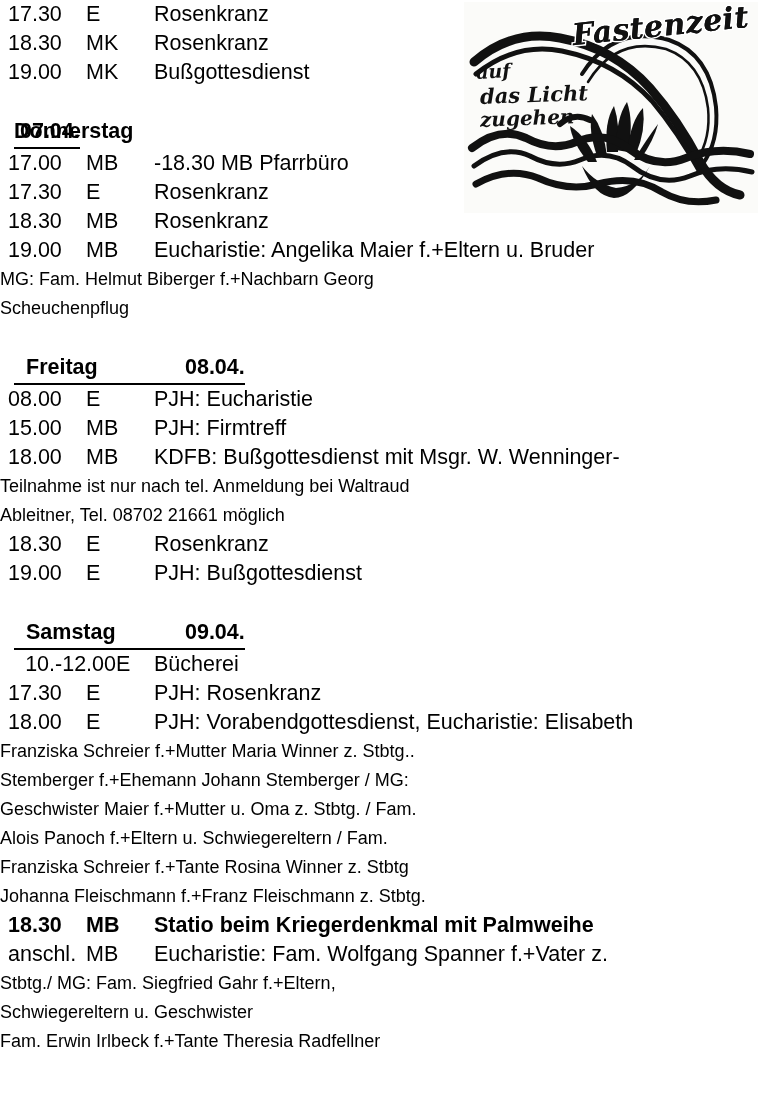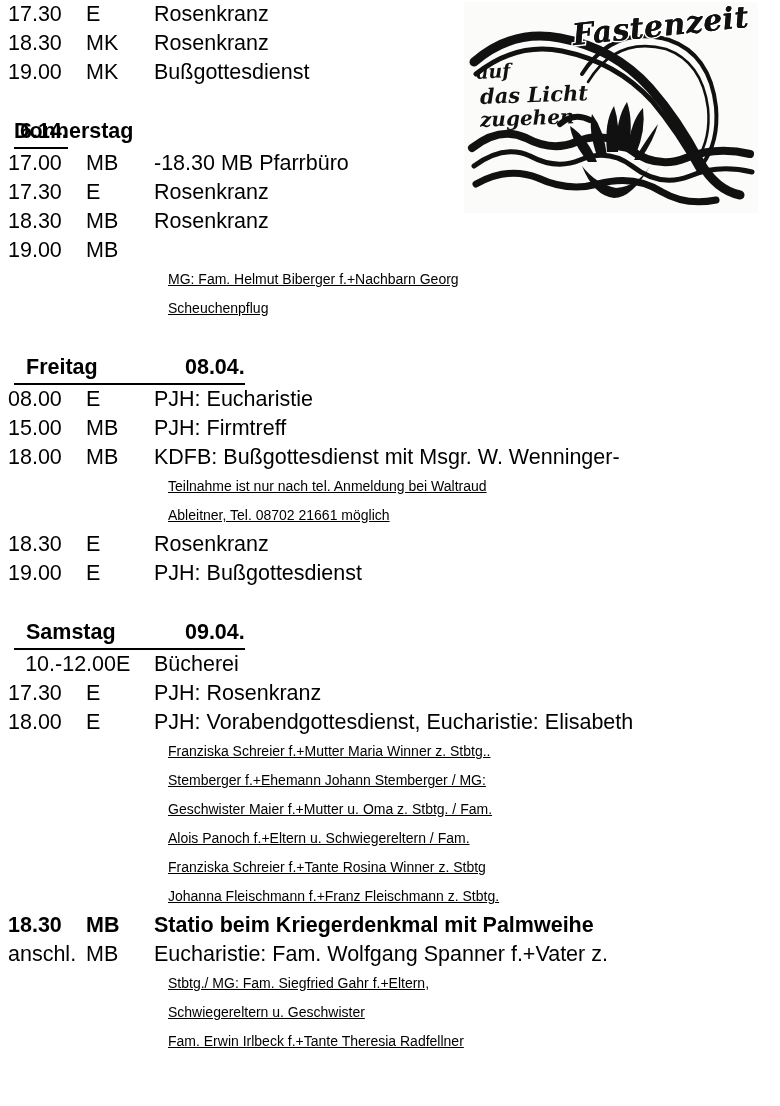--- a/index.html
+++ b/index.html
@@ -104,25 +104,23 @@
     flex: 0 0 116px;
     text-align: right;
   }
   .row.wide .place {
     width: 38px;
     flex: 0 0 38px;
   }
   .row.bold { font-weight: 700; }
 
   .cont {
-    font-size: 14px;
+    font-size: 18px;
     line-height: 29px;
-    padding-left: 168px;
     white-space: pre-wrap;
-    text-decoration: underline;
   }
 
   .dayhead {
     font-size: 21.5px;
     line-height: 29px;
     font-weight: 700;
     padding-left: 14px;
     margin-top: 30px;
     white-space: pre;
   }
@@ -169,25 +167,25 @@
     <div class="logo-word-top">Fastenzeit</div>
     <div class="logo-script ls1">auf</div>
     <div class="logo-script ls2">das Licht</div>
     <div class="logo-script ls3">zugehen</div>
   </div>
 
   <div id="schedule">
       <div class="row"><span class="time">17.30</span><span class="place">E</span><span class="desc">Rosenkranz</span></div>
       <div class="row"><span class="time">18.30</span><span class="place">MK</span><span class="desc">Rosenkranz</span></div>
       <div class="row"><span class="time">19.00</span><span class="place">MK</span><span class="desc">Bußgottesdienst</span></div>
-      <div class="dayhead tight"><span class="hl"><span class="dayname">Donnerstag</span> <span>6.14.</span></span></div>
+      <div class="dayhead tight"><span class="hl"><span class="dayname">Donnerstag</span> <span>07.04.</span></span></div>
       <div class="row"><span class="time">17.00</span><span class="place">MB</span><span class="desc">-18.30 MB Pfarrbüro</span></div>
       <div class="row"><span class="time">17.30</span><span class="place">E</span><span class="desc">Rosenkranz</span></div>
       <div class="row"><span class="time">18.30</span><span class="place">MB</span><span class="desc">Rosenkranz</span></div>
-      <div class="row"><span class="time">19.00</span><span class="place">MB</span></div>
+      <div class="row"><span class="time">19.00</span><span class="place">MB</span><span class="desc">Eucharistie: Angelika Maier f.+Eltern u. Bruder</span></div>
       <div class="cont">MG: Fam. Helmut Biberger f.+Nachbarn Georg</div>
       <div class="cont">Scheuchenpflug</div>
       <div class="dayhead gap"><span class="hl"><span class="dayname">Freitag</span> <span>08.04.</span></span></div>
       <div class="row"><span class="time">08.00</span><span class="place">E</span><span class="desc">PJH: Eucharistie</span></div>
       <div class="row"><span class="time">15.00</span><span class="place">MB</span><span class="desc">PJH: Firmtreff</span></div>
       <div class="row"><span class="time">18.00</span><span class="place">MB</span><span class="desc">KDFB: Bußgottesdienst mit Msgr. W. Wenninger-</span></div>
       <div class="cont">Teilnahme ist nur nach tel. Anmeldung bei Waltraud</div>
       <div class="cont">Ableitner, Tel. 08702 21661 möglich</div>
       <div class="row"><span class="time">18.30</span><span class="place">E</span><span class="desc">Rosenkranz</span></div>
       <div class="row"><span class="time">19.00</span><span class="place">E</span><span class="desc">PJH: Bußgottesdienst</span></div>

